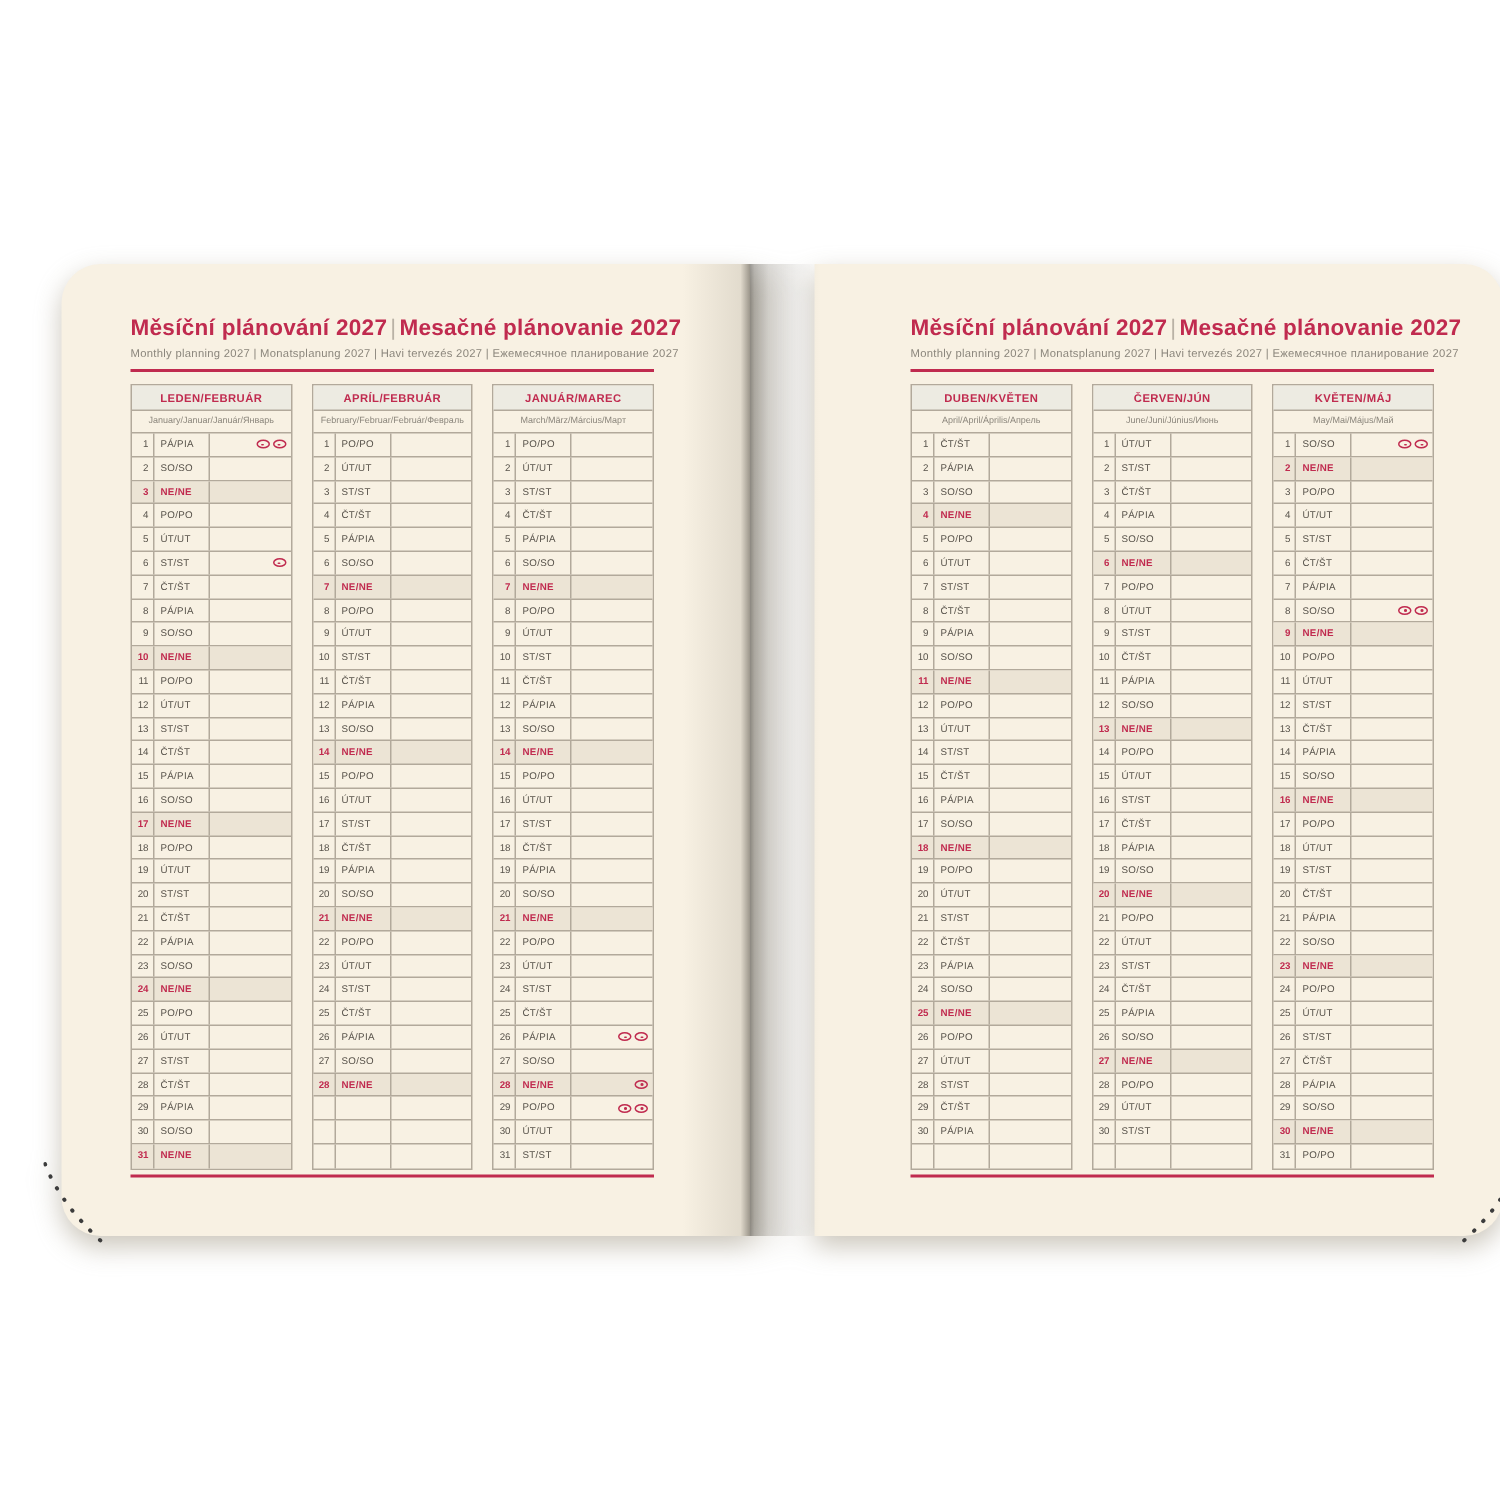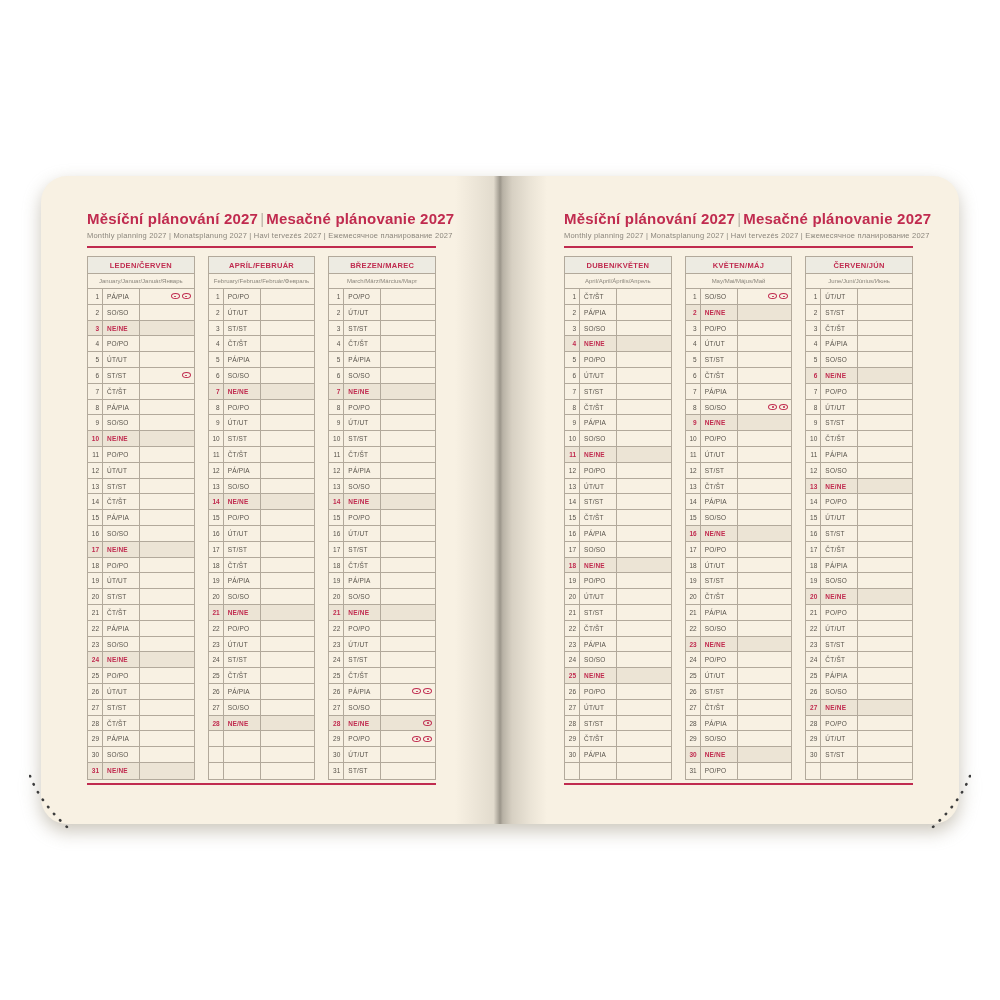--- a/index.html
+++ b/index.html
@@ -8,21 +8,21 @@
     --sunday_bg:#ece4d5;
     --grid_line:#b2a99b;
     --ink:#57524a;
     --muted:#8b867c;
     --header_bg:#edebe2;
   }
   *{margin:0;padding:0;box-sizing:border-box;}
   html,body{width:1000px;height:1000px;background:#ffffff;overflow:hidden;
     font-family:"Liberation Sans","DejaVu Sans",sans-serif;}
   .book{position:absolute;left:41px;top:176px;width:772px;height:648px;display:flex;
-    filter:drop-shadow(0 7px 9px rgba(140,128,105,0.45));}
+    filter:drop-shadow(0 7px 9px rgba(140,128,105,0.45));gap:43px;}
   .page{position:relative;width:459px;height:648px;background:var(--page_cream);}
   .page-left{border-radius:26px 0 0 26px;}
   .page-right{border-radius:0 26px 26px 0;}
   .page-content{position:relative;height:100%;}
   .page-left .page-content{padding:34px 64px 0 46px;}
   .page-right .page-content{padding:34px 46px 0 64px;}
   .gutter{position:absolute;left:414px;top:0;width:92px;height:648px;pointer-events:none;
     background:linear-gradient(to right,rgba(110,104,92,0) 0%,rgba(110,104,92,0.16) 42%,
       rgba(62,58,50,0.50) 49%,rgba(95,90,80,0.42) 52%,rgba(120,114,102,0.26) 62%,
       rgba(120,114,102,0.10) 82%,rgba(120,114,102,0) 100%);}
@@ -63,21 +63,21 @@
 
 <div class="book">
 
   <div class="page page-left">
     <div class="page-content">
       <div class="title"><span>Měsíční plánování 2027</span><span class="sep">|</span><span>Mesačné plánovanie 2027</span></div>
       <div class="subtitle">Monthly planning 2027 | Monatsplanung 2027 | Havi tervezés 2027 | Ежемесячное планирование 2027</div>
       <div class="rule-top"></div>
       <div class="months">
           <div class="month">
-            <div class="mh">LEDEN/ČERVEN</div>
+            <div class="mh">LEDEN/FEBRUÁR</div>
             <div class="mt">January/Januar/Január/Январь</div>
             <div class="mrow">
               <div class="c-num">1</div>
               <div class="c-day">PÁ/PIA</div>
               <div class="c-note">
                 <div class="holiday-icon"></div>
                 <div class="holiday-icon"></div>
               </div>
             </div>
             <div class="mrow">
@@ -386,21 +386,21 @@
               <div class="c-day"></div>
               <div class="c-note"></div>
             </div>
             <div class="mrow">
               <div class="c-num"></div>
               <div class="c-day"></div>
               <div class="c-note"></div>
             </div>
           </div>
           <div class="month">
-            <div class="mh">BŘEZEN/MAREC</div>
+            <div class="mh">JANUÁR/MAREC</div>
             <div class="mt">March/März/Március/Март</div>
             <div class="mrow">
               <div class="c-num">1</div>
               <div class="c-day">PO/PO</div>
               <div class="c-note"></div>
             </div>
             <div class="mrow">
               <div class="c-num">2</div>
               <div class="c-day">ÚT/UT</div>
               <div class="c-note"></div>
@@ -726,20 +726,179 @@
               <div class="c-day">PÁ/PIA</div>
               <div class="c-note"></div>
             </div>
             <div class="mrow">
               <div class="c-num"></div>
               <div class="c-day"></div>
               <div class="c-note"></div>
             </div>
           </div>
           <div class="month">
+            <div class="mh">ČERVEN/JÚN</div>
+            <div class="mt">June/Juni/Június/Июнь</div>
+            <div class="mrow">
+              <div class="c-num">1</div>
+              <div class="c-day">ÚT/UT</div>
+              <div class="c-note"></div>
+            </div>
+            <div class="mrow">
+              <div class="c-num">2</div>
+              <div class="c-day">ST/ST</div>
+              <div class="c-note"></div>
+            </div>
+            <div class="mrow">
+              <div class="c-num">3</div>
+              <div class="c-day">ČT/ŠT</div>
+              <div class="c-note"></div>
+            </div>
+            <div class="mrow">
+              <div class="c-num">4</div>
+              <div class="c-day">PÁ/PIA</div>
+              <div class="c-note"></div>
+            </div>
+            <div class="mrow">
+              <div class="c-num">5</div>
+              <div class="c-day">SO/SO</div>
+              <div class="c-note"></div>
+            </div>
+            <div class="mrow sun">
+              <div class="c-num">6</div>
+              <div class="c-day">NE/NE</div>
+              <div class="c-note"></div>
+            </div>
+            <div class="mrow">
+              <div class="c-num">7</div>
+              <div class="c-day">PO/PO</div>
+              <div class="c-note"></div>
+            </div>
+            <div class="mrow">
+              <div class="c-num">8</div>
+              <div class="c-day">ÚT/UT</div>
+              <div class="c-note"></div>
+            </div>
+            <div class="mrow">
+              <div class="c-num">9</div>
+              <div class="c-day">ST/ST</div>
+              <div class="c-note"></div>
+            </div>
+            <div class="mrow">
+              <div class="c-num">10</div>
+              <div class="c-day">ČT/ŠT</div>
+              <div class="c-note"></div>
+            </div>
+            <div class="mrow">
+              <div class="c-num">11</div>
+              <div class="c-day">PÁ/PIA</div>
+              <div class="c-note"></div>
+            </div>
+            <div class="mrow">
+              <div class="c-num">12</div>
+              <div class="c-day">SO/SO</div>
+              <div class="c-note"></div>
+            </div>
+            <div class="mrow sun">
+              <div class="c-num">13</div>
+              <div class="c-day">NE/NE</div>
+              <div class="c-note"></div>
+            </div>
+            <div class="mrow">
+              <div class="c-num">14</div>
+              <div class="c-day">PO/PO</div>
+              <div class="c-note"></div>
+            </div>
+            <div class="mrow">
+              <div class="c-num">15</div>
+              <div class="c-day">ÚT/UT</div>
+              <div class="c-note"></div>
+            </div>
+            <div class="mrow">
+              <div class="c-num">16</div>
+              <div class="c-day">ST/ST</div>
+              <div class="c-note"></div>
+            </div>
+            <div class="mrow">
+              <div class="c-num">17</div>
+              <div class="c-day">ČT/ŠT</div>
+              <div class="c-note"></div>
+            </div>
+            <div class="mrow">
+              <div class="c-num">18</div>
+              <div class="c-day">PÁ/PIA</div>
+              <div class="c-note"></div>
+            </div>
+            <div class="mrow">
+              <div class="c-num">19</div>
+              <div class="c-day">SO/SO</div>
+              <div class="c-note"></div>
+            </div>
+            <div class="mrow sun">
+              <div class="c-num">20</div>
+              <div class="c-day">NE/NE</div>
+              <div class="c-note"></div>
+            </div>
+            <div class="mrow">
+              <div class="c-num">21</div>
+              <div class="c-day">PO/PO</div>
+              <div class="c-note"></div>
+            </div>
+            <div class="mrow">
+              <div class="c-num">22</div>
+              <div class="c-day">ÚT/UT</div>
+              <div class="c-note"></div>
+            </div>
+            <div class="mrow">
+              <div class="c-num">23</div>
+              <div class="c-day">ST/ST</div>
+              <div class="c-note"></div>
+            </div>
+            <div class="mrow">
+              <div class="c-num">24</div>
+              <div class="c-day">ČT/ŠT</div>
+              <div class="c-note"></div>
+            </div>
+            <div class="mrow">
+              <div class="c-num">25</div>
+              <div class="c-day">PÁ/PIA</div>
+              <div class="c-note"></div>
+            </div>
+            <div class="mrow">
+              <div class="c-num">26</div>
+              <div class="c-day">SO/SO</div>
+              <div class="c-note"></div>
+            </div>
+            <div class="mrow sun">
+              <div class="c-num">27</div>
+              <div class="c-day">NE/NE</div>
+              <div class="c-note"></div>
+            </div>
+            <div class="mrow">
+              <div class="c-num">28</div>
+              <div class="c-day">PO/PO</div>
+              <div class="c-note"></div>
+            </div>
+            <div class="mrow">
+              <div class="c-num">29</div>
+              <div class="c-day">ÚT/UT</div>
+              <div class="c-note"></div>
+            </div>
+            <div class="mrow">
+              <div class="c-num">30</div>
+              <div class="c-day">ST/ST</div>
+              <div class="c-note"></div>
+            </div>
+            <div class="mrow">
+              <div class="c-num"></div>
+              <div class="c-day"></div>
+              <div class="c-note"></div>
+            </div>
+          </div>
+          <div class="month">
             <div class="mh">KVĚTEN/MÁJ</div>
             <div class="mt">May/Mai/Május/Май</div>
             <div class="mrow">
               <div class="c-num">1</div>
               <div class="c-day">SO/SO</div>
               <div class="c-note">
                 <div class="holiday-icon"></div>
                 <div class="holiday-icon"></div>
               </div>
             </div>
@@ -887,179 +1046,20 @@
               <div class="c-note"></div>
             </div>
             <div class="mrow sun">
               <div class="c-num">30</div>
               <div class="c-day">NE/NE</div>
               <div class="c-note"></div>
             </div>
             <div class="mrow">
               <div class="c-num">31</div>
               <div class="c-day">PO/PO</div>
-              <div class="c-note"></div>
-            </div>
-          </div>
-          <div class="month">
-            <div class="mh">ČERVEN/JÚN</div>
-            <div class="mt">June/Juni/Június/Июнь</div>
-            <div class="mrow">
-              <div class="c-num">1</div>
-              <div class="c-day">ÚT/UT</div>
-              <div class="c-note"></div>
-            </div>
-            <div class="mrow">
-              <div class="c-num">2</div>
-              <div class="c-day">ST/ST</div>
-              <div class="c-note"></div>
-            </div>
-            <div class="mrow">
-              <div class="c-num">3</div>
-              <div class="c-day">ČT/ŠT</div>
-              <div class="c-note"></div>
-            </div>
-            <div class="mrow">
-              <div class="c-num">4</div>
-              <div class="c-day">PÁ/PIA</div>
-              <div class="c-note"></div>
-            </div>
-            <div class="mrow">
-              <div class="c-num">5</div>
-              <div class="c-day">SO/SO</div>
-              <div class="c-note"></div>
-            </div>
-            <div class="mrow sun">
-              <div class="c-num">6</div>
-              <div class="c-day">NE/NE</div>
-              <div class="c-note"></div>
-            </div>
-            <div class="mrow">
-              <div class="c-num">7</div>
-              <div class="c-day">PO/PO</div>
-              <div class="c-note"></div>
-            </div>
-            <div class="mrow">
-              <div class="c-num">8</div>
-              <div class="c-day">ÚT/UT</div>
-              <div class="c-note"></div>
-            </div>
-            <div class="mrow">
-              <div class="c-num">9</div>
-              <div class="c-day">ST/ST</div>
-              <div class="c-note"></div>
-            </div>
-            <div class="mrow">
-              <div class="c-num">10</div>
-              <div class="c-day">ČT/ŠT</div>
-              <div class="c-note"></div>
-            </div>
-            <div class="mrow">
-              <div class="c-num">11</div>
-              <div class="c-day">PÁ/PIA</div>
-              <div class="c-note"></div>
-            </div>
-            <div class="mrow">
-              <div class="c-num">12</div>
-              <div class="c-day">SO/SO</div>
-              <div class="c-note"></div>
-            </div>
-            <div class="mrow sun">
-              <div class="c-num">13</div>
-              <div class="c-day">NE/NE</div>
-              <div class="c-note"></div>
-            </div>
-            <div class="mrow">
-              <div class="c-num">14</div>
-              <div class="c-day">PO/PO</div>
-              <div class="c-note"></div>
-            </div>
-            <div class="mrow">
-              <div class="c-num">15</div>
-              <div class="c-day">ÚT/UT</div>
-              <div class="c-note"></div>
-            </div>
-            <div class="mrow">
-              <div class="c-num">16</div>
-              <div class="c-day">ST/ST</div>
-              <div class="c-note"></div>
-            </div>
-            <div class="mrow">
-              <div class="c-num">17</div>
-              <div class="c-day">ČT/ŠT</div>
-              <div class="c-note"></div>
-            </div>
-            <div class="mrow">
-              <div class="c-num">18</div>
-              <div class="c-day">PÁ/PIA</div>
-              <div class="c-note"></div>
-            </div>
-            <div class="mrow">
-              <div class="c-num">19</div>
-              <div class="c-day">SO/SO</div>
-              <div class="c-note"></div>
-            </div>
-            <div class="mrow sun">
-              <div class="c-num">20</div>
-              <div class="c-day">NE/NE</div>
-              <div class="c-note"></div>
-            </div>
-            <div class="mrow">
-              <div class="c-num">21</div>
-              <div class="c-day">PO/PO</div>
-              <div class="c-note"></div>
-            </div>
-            <div class="mrow">
-              <div class="c-num">22</div>
-              <div class="c-day">ÚT/UT</div>
-              <div class="c-note"></div>
-            </div>
-            <div class="mrow">
-              <div class="c-num">23</div>
-              <div class="c-day">ST/ST</div>
-              <div class="c-note"></div>
-            </div>
-            <div class="mrow">
-              <div class="c-num">24</div>
-              <div class="c-day">ČT/ŠT</div>
-              <div class="c-note"></div>
-            </div>
-            <div class="mrow">
-              <div class="c-num">25</div>
-              <div class="c-day">PÁ/PIA</div>
-              <div class="c-note"></div>
-            </div>
-            <div class="mrow">
-              <div class="c-num">26</div>
-              <div class="c-day">SO/SO</div>
-              <div class="c-note"></div>
-            </div>
-            <div class="mrow sun">
-              <div class="c-num">27</div>
-              <div class="c-day">NE/NE</div>
-              <div class="c-note"></div>
-            </div>
-            <div class="mrow">
-              <div class="c-num">28</div>
-              <div class="c-day">PO/PO</div>
-              <div class="c-note"></div>
-            </div>
-            <div class="mrow">
-              <div class="c-num">29</div>
-              <div class="c-day">ÚT/UT</div>
-              <div class="c-note"></div>
-            </div>
-            <div class="mrow">
-              <div class="c-num">30</div>
-              <div class="c-day">ST/ST</div>
-              <div class="c-note"></div>
-            </div>
-            <div class="mrow">
-              <div class="c-num"></div>
-              <div class="c-day"></div>
               <div class="c-note"></div>
             </div>
           </div>
         </div>
       <div class="rule-bottom"></div>
     </div>
     <svg class="corner corner-right" width="52" height="56" viewBox="0 0 52 56">
       <path d="M51,2 Q41,28 14,53" fill="none" stroke="#3c3c3c" stroke-width="2.6" stroke-linecap="round" stroke-dasharray="0.4 8.6"></path>
     </svg>
   </div>

